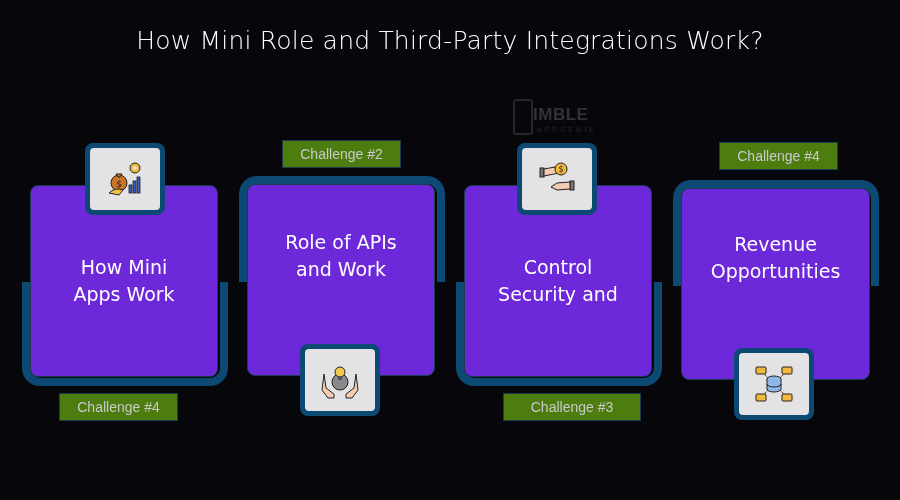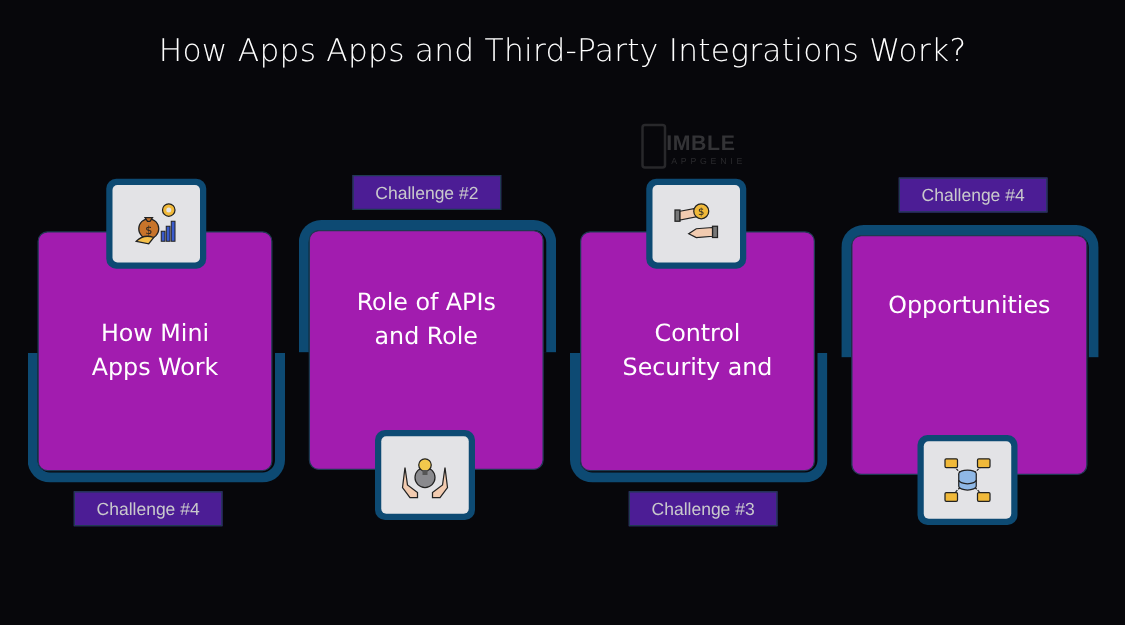--- a/index.html
+++ b/index.html
@@ -7,32 +7,32 @@
   .title { position:absolute; left:0; width:900px; top:26px; text-align:center; color:#fff; font-size:25px; font-weight:300; letter-spacing:0.2px; }
   .logo { position:absolute; left:513px; top:99px; width:95px; height:38px; color:#2b2b2e; }
   .logo .n { position:absolute; left:0; top:0; width:20px; height:36px; border:2px solid #28282b; border-radius:3px; box-sizing:border-box; }
   .logo .word { position:absolute; left:20px; top:6px; font-weight:bold; font-size:17px; color:#333336; letter-spacing:0.5px; font-family:"Liberation Sans", sans-serif; }
   .logo .sub { position:absolute; left:24px; top:27px; font-size:7px; color:#2a2a2d; letter-spacing:3px; font-family:"Liberation Sans", sans-serif; }
 
   .bracket { position:absolute; border:8px solid #0d4a73; box-sizing:border-box; }
   .bracket.bottom { border-top:none; border-radius:0 0 18px 18px; }
   .bracket.top { border-bottom:none; border-radius:18px 18px 0 0; }
 
-  .card { position:absolute; background:#a21caf; border:1px solid #1e3a52; border-radius:8px; box-sizing:border-box; display:flex; align-items:center; justify-content:center; text-align:center; color:#fff; font-size:19px; line-height:27px; }
+  .card { position:absolute; background:#6d28d9; border:1px solid #1e3a52; border-radius:8px; box-sizing:border-box; display:flex; align-items:center; justify-content:center; text-align:center; color:#fff; font-size:19px; line-height:27px; }
   .card span { display:block; }
 
   .iconbox { position:absolute; width:80px; height:72px; background:#0d4a73; border-radius:8px; box-sizing:border-box; padding:5px; }
   .iconbox .inner { width:100%; height:100%; background:#e3e3e6; border-radius:4px; display:flex; align-items:center; justify-content:center; }
 
-  .tag { position:absolute; height:28px; border:1px solid #1f3b52; background:#4c1d95; box-sizing:border-box; color:#c9c9cc; font-size:14px; display:flex; align-items:center; justify-content:center; font-family:"Liberation Sans", sans-serif; }
+  .tag { position:absolute; height:28px; border:1px solid #1f3b52; background:#4d7c0f; box-sizing:border-box; color:#c9c9cc; font-size:14px; display:flex; align-items:center; justify-content:center; font-family:"Liberation Sans", sans-serif; }
 </style>
 </head>
 <body>
 
-<div class="title">How Apps Apps and Third-Party Integrations Work?</div>
+<div class="title">How Mini Role and Third-Party Integrations Work?</div>
 
 <div class="logo">
   <div class="n"></div>
   <div class="word">IMBLE</div>
   <div class="sub">APPGENIE</div>
 </div>
 
 <div class="bracket bottom" style="left:22px; top:282px; width:206px; height:104px;"></div>
 <div class="card" style="left:30px; top:185px; width:188px; height:192px;">
   <div>
@@ -54,21 +54,21 @@
       <rect x="32" y="18" width="3" height="16" fill="#3b5bcc" stroke="#222" stroke-width="0.8"></rect>
     </svg>
   </div>
 </div>
 <div class="tag" style="left:59px; top:393px; width:119px;">Challenge #4</div>
 
 <div class="bracket top" style="left:239px; top:176px; width:206px; height:106px;"></div>
 <div class="card" style="left:247px; top:184px; width:188px; height:192px; align-items:flex-start; padding-top:44px;">
   <div>
     <span>Role of APIs</span>
-    <span>and Role</span>
+    <span>and Work</span>
   </div>
 </div>
 <div class="iconbox" style="left:300px; top:344px;">
   <div class="inner">
     <svg width="40" height="40" viewBox="0 0 40 40">
       <circle cx="20" cy="22" r="8" fill="#8a8a8e" stroke="#222" stroke-width="1"></circle>
       <circle cx="20" cy="12" r="5" fill="#f2c94c" stroke="#222" stroke-width="1"></circle>
       <rect x="18" y="16" width="4" height="4" fill="#555"></rect>
       <path d="M4 14 L6 28 L14 34 L14 38 L8 38 L2 30 Z" fill="#f2cbb0" stroke="#222" stroke-width="1"></path>
       <path d="M36 14 L34 28 L26 34 L26 38 L32 38 L38 30 Z" fill="#f2cbb0" stroke="#222" stroke-width="1"></path>
@@ -89,25 +89,26 @@
     <svg width="40" height="40" viewBox="0 0 40 40">
       <rect x="3" y="9" width="4" height="9" fill="#777" stroke="#222" stroke-width="1"></rect>
       <path d="M7 10 L18 8 L22 14 L7 17 Z" fill="#f2cbb0" stroke="#222" stroke-width="1"></path>
       <circle cx="24" cy="10" r="6" fill="#f0b93a" stroke="#222" stroke-width="1"></circle>
       <text x="24" y="13" font-size="8" text-anchor="middle" fill="#222" font-family="DejaVu Sans, sans-serif">$</text>
       <rect x="33" y="22" width="4" height="9" fill="#777" stroke="#222" stroke-width="1"></rect>
       <path d="M33 23 L20 24 L14 28 L20 31 L33 30 Z" fill="#f2cbb0" stroke="#222" stroke-width="1"></path>
     </svg>
   </div>
 </div>
-<div class="tag" style="left:503px; top:393px; width:119px;">Challenge #3</div>
+<div class="tag" style="left:503px; top:393px; width:138px;">Challenge #3</div>
 
 <div class="bracket top" style="left:673px; top:180px; width:206px; height:106px;"></div>
 <div class="card" style="left:681px; top:188px; width:189px; height:192px; align-items:flex-start; padding-top:42px;">
   <div>
+    <span>Revenue</span>
     <span>Opportunities</span>
   </div>
 </div>
 <div class="iconbox" style="left:734px; top:348px;">
   <div class="inner">
     <svg width="40" height="40" viewBox="0 0 40 40">
       <line x1="9" y1="9" x2="31" y2="31" stroke="#222" stroke-width="1" stroke-dasharray="2,1"></line>
       <line x1="31" y1="9" x2="9" y2="31" stroke="#222" stroke-width="1" stroke-dasharray="2,1"></line>
       <rect x="2" y="3" width="10" height="7" rx="1" fill="#f0b93a" stroke="#222" stroke-width="1"></rect>
       <rect x="28" y="3" width="10" height="7" rx="1" fill="#f0b93a" stroke="#222" stroke-width="1"></rect>

